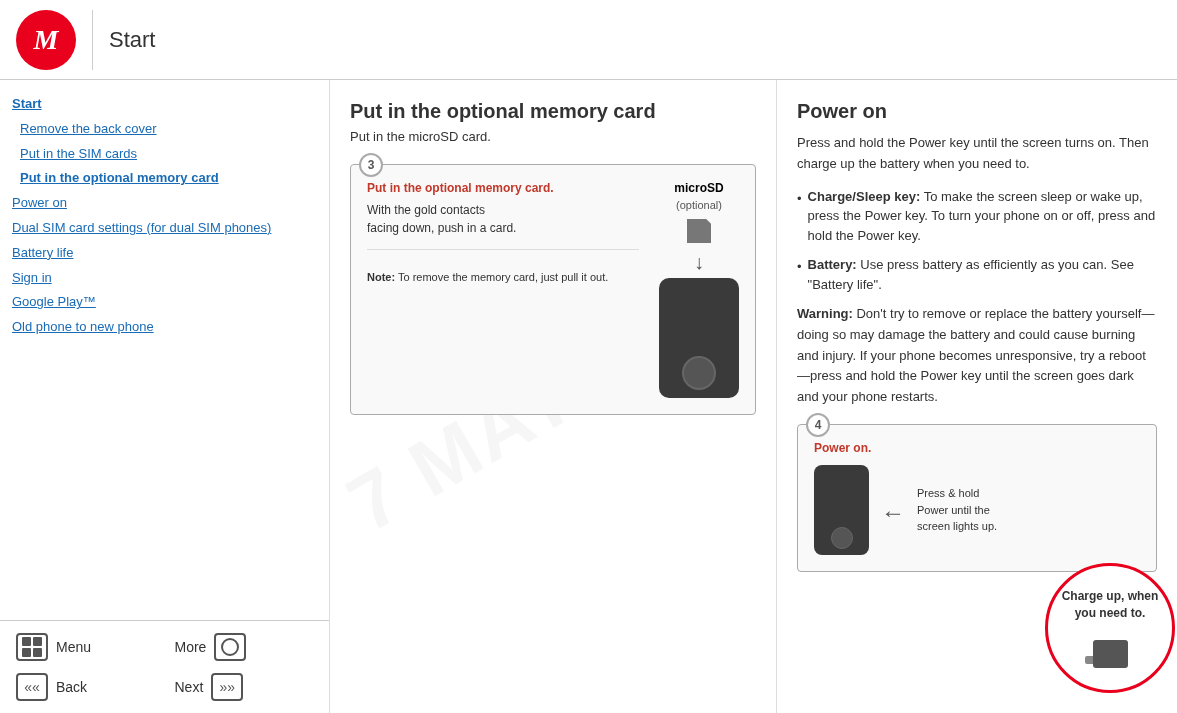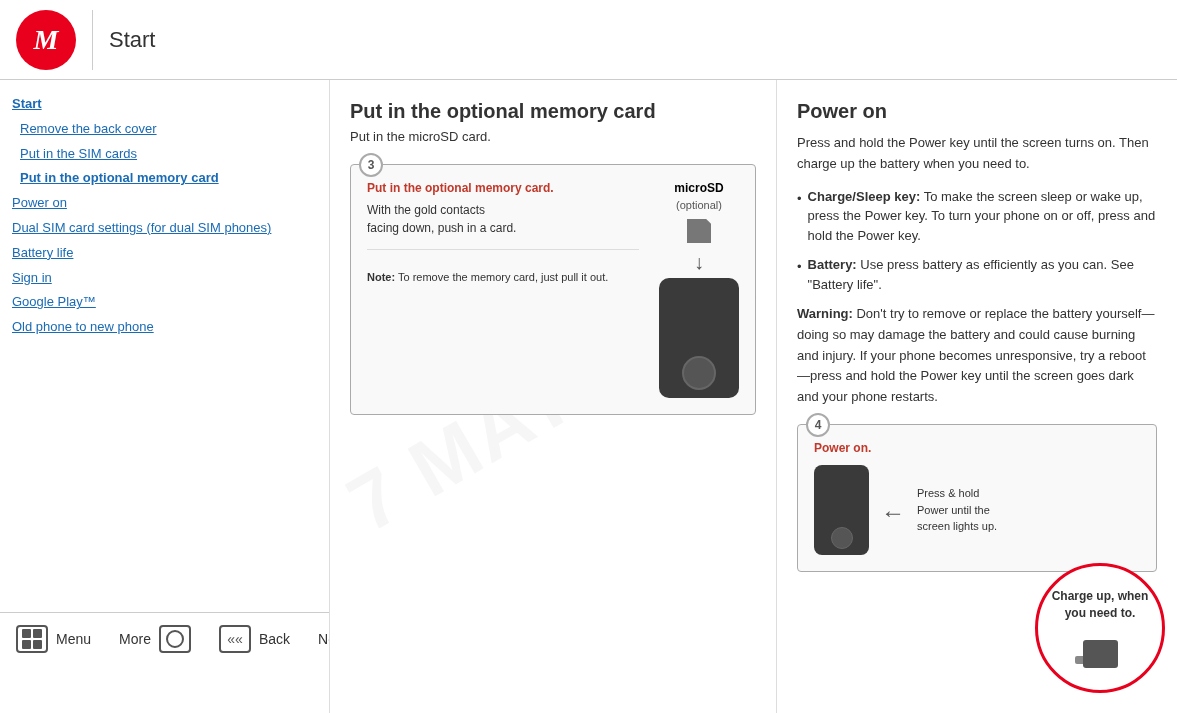--- a/index.html
+++ b/index.html
@@ -77,25 +77,25 @@
       padding: 2px 4px;
       display: block;
       line-height: 1.6;
     }
     .nav-item.active { font-weight: bold; color: #1a6bb5; }
     .nav-item.bold { font-weight: bold; }
     .nav-item.indent { padding-left: 12px; }
 
     .bottom-bar {
       display: grid;
-      grid-template-columns: 1fr 1fr 1fr 1fr;
+      grid-template-columns: 1fr 1fr;
       grid-template-rows: 1fr 1fr;
       border-top: 1px solid #ccc;
       padding: 8px;
-      gap: 12px;
+      gap: 4px;
       margin-top: 8px;
     }
     .bottom-btn {
       display: flex;
       align-items: center;
       gap: 8px;
       cursor: pointer;
       font-size: 14px;
       color: #333;
       padding: 4px 8px;
@@ -393,21 +393,21 @@
     .power-instructions {
       font-size: 11px;
       color: #333;
       line-height: 1.5;
     }
 
     
     .charge-circle {
       position: absolute;
       bottom: 20px;
-      right: 12px;
+      right: 2px;
       width: 130px;
       height: 130px;
       border-radius: 50%;
       border: 3px solid #e8001c;
       background: #fff;
       display: flex;
       flex-direction: column;
       align-items: center;
       justify-content: center;
       text-align: center;

